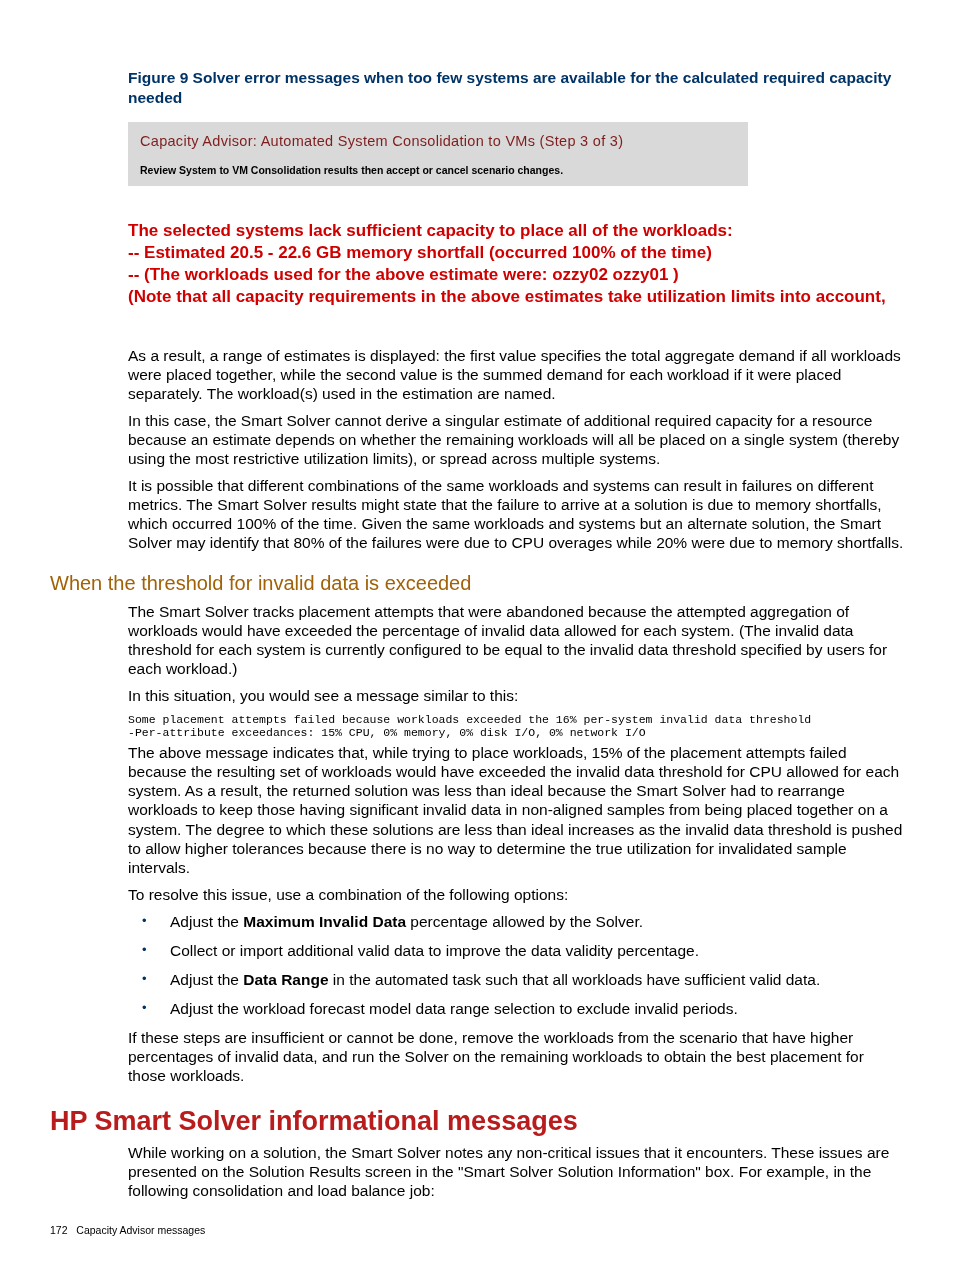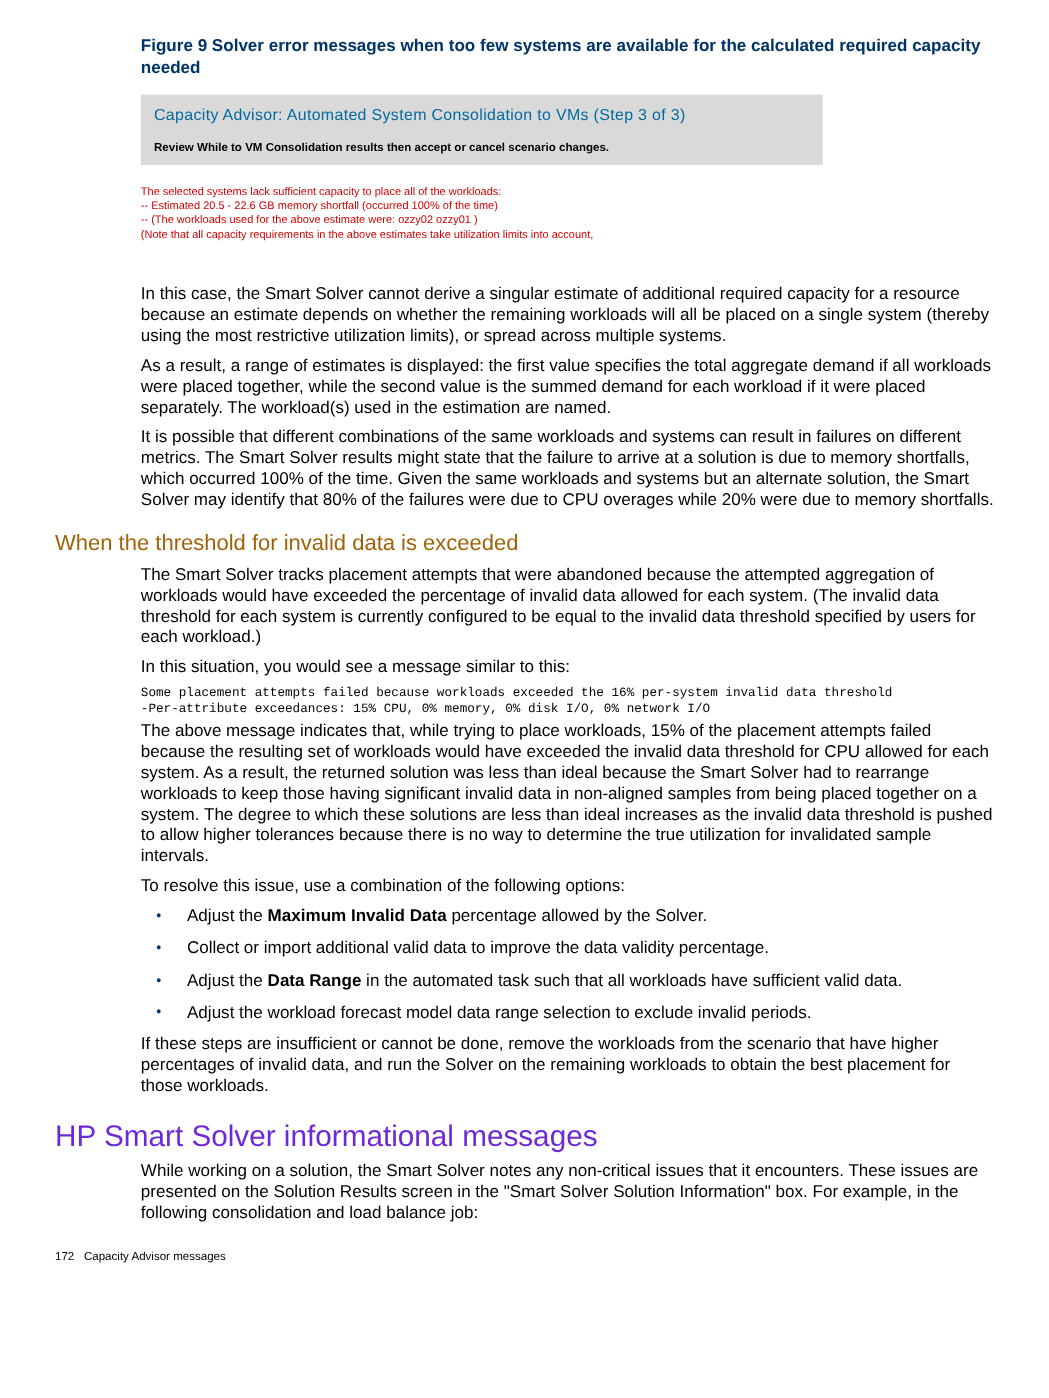--- a/index.html
+++ b/index.html
@@ -6,55 +6,55 @@
     font-family: Arial, Helvetica, sans-serif;
     margin: 0;
     padding: 0;
     background: #fff;
     color: #000;
     width: 954px;
     font-size: 15.5px;
     line-height: 1.25;
   }
   .page {
-    padding: 32px 50px 30px 50px;
+    padding: 68px 50px 30px 50px;
   }
   .figure-caption {
     color: #003366;
     font-weight: bold;
     margin: 0 0 14px 78px;
     font-size: 15.5px;
     line-height: 1.3;
   }
   .error-image {
     background: #d9d9d9;
     margin-left: 78px;
     width: 620px;
     padding: 10px 12px 8px 12px;
     box-sizing: border-box;
   }
   .error-image .hline {
     font-family: Arial, Helvetica, sans-serif;
     font-size: 14.5px;
     letter-spacing: 0.3px;
-    color: #0369a1;
+    color: #7f1d1d;
   }
   .error-image .sub {
     font-family: Arial, Helvetica, sans-serif;
     font-size: 10.5px;
     font-weight: bold;
     margin-top: 14px;
     color: #000;
   }
   .red-block {
     margin-left: 78px;
-    margin-top: 18px;
+    margin-top: 34px;
     font-family: Arial, Helvetica, sans-serif;
-    font-size: 10px;
-    font-weight: normal;
+    font-size: 17px;
+    font-weight: bold;
     line-height: 1.3;
     color: #d00000;
   }
   .body-block {
     margin-left: 78px;
     margin-top: 38px;
   }
   .para {
     margin: 0 0 8px 0;
     font-size: 15.5px;
@@ -63,22 +63,22 @@
   .h2 {
     font-family: Arial, Helvetica, sans-serif;
     font-size: 20px;
     font-weight: normal;
     color: #a16207;
     margin: 18px 0 6px 0;
   }
   .h1 {
     font-family: Arial, Helvetica, sans-serif;
     font-size: 27px;
-    font-weight: normal;
-    color: #6d28d9;
+    font-weight: bold;
+    color: #b91c1c;
     margin: 20px 0 4px 0;
   }
   .mono {
     font-family: "Courier New", monospace;
     font-size: 11.5px;
     line-height: 1.15;
     white-space: pre;
     margin: 2px 0 4px 0;
   }
   ul.bullets {
@@ -111,33 +111,33 @@
 </style>
 </head>
 <body>
 
 <div class="page">
 
   <div class="figure-caption">Figure 9 Solver error messages when too few systems are available for the calculated required capacity needed</div>
 
   <div class="error-image">
     <div class="hline">Capacity Advisor: Automated System Consolidation to VMs (Step 3 of 3)</div>
-    <div class="sub">Review While to VM Consolidation results then accept or cancel scenario changes.</div>
+    <div class="sub">Review System to VM Consolidation results then accept or cancel scenario changes.</div>
   </div>
 
   <div class="red-block">
     <div>The selected systems lack sufficient capacity to place all of the workloads:</div>
     <div>-- Estimated 20.5 - 22.6 GB memory shortfall (occurred 100% of the time)</div>
     <div>-- (The workloads used for the above estimate were: ozzy02 ozzy01 )</div>
     <div>(Note that all capacity requirements in the above estimates take utilization limits into account,</div>
   </div>
 
   <div class="body-block">
+    <p class="para">As a result, a range of estimates is displayed: the first value specifies the total aggregate demand if all workloads were placed together, while the second value is the summed demand for each workload if it were placed separately. The workload(s) used in the estimation are named.</p>
     <p class="para">In this case, the Smart Solver cannot derive a singular estimate of additional required capacity for a resource because an estimate depends on whether the remaining workloads will all be placed on a single system (thereby using the most restrictive utilization limits), or spread across multiple systems.</p>
-    <p class="para">As a result, a range of estimates is displayed: the first value specifies the total aggregate demand if all workloads were placed together, while the second value is the summed demand for each workload if it were placed separately. The workload(s) used in the estimation are named.</p>
     <p class="para">It is possible that different combinations of the same workloads and systems can result in failures on different metrics. The Smart Solver results might state that the failure to arrive at a solution is due to memory shortfalls, which occurred 100% of the time. Given the same workloads and systems but an alternate solution, the Smart Solver may identify that 80% of the failures were due to CPU overages while 20% were due to memory shortfalls.</p>
   </div>
 
   <div class="h2">When the threshold for invalid data is exceeded</div>
 
   <div class="body-block" style="margin-top:4px;">
     <p class="para">The Smart Solver tracks placement attempts that were abandoned because the attempted aggregation of workloads would have exceeded the percentage of invalid data allowed for each system. (The invalid data threshold for each system is currently configured to be equal to the invalid data threshold specified by users for each workload.)</p>
     <p class="para">In this situation, you would see a message similar to this:</p>
     <div class="mono">Some placement attempts failed because workloads exceeded the 16% per-system invalid data threshold
 -Per-attribute exceedances: 15% CPU, 0% memory, 0% disk I/O, 0% network I/O</div>

